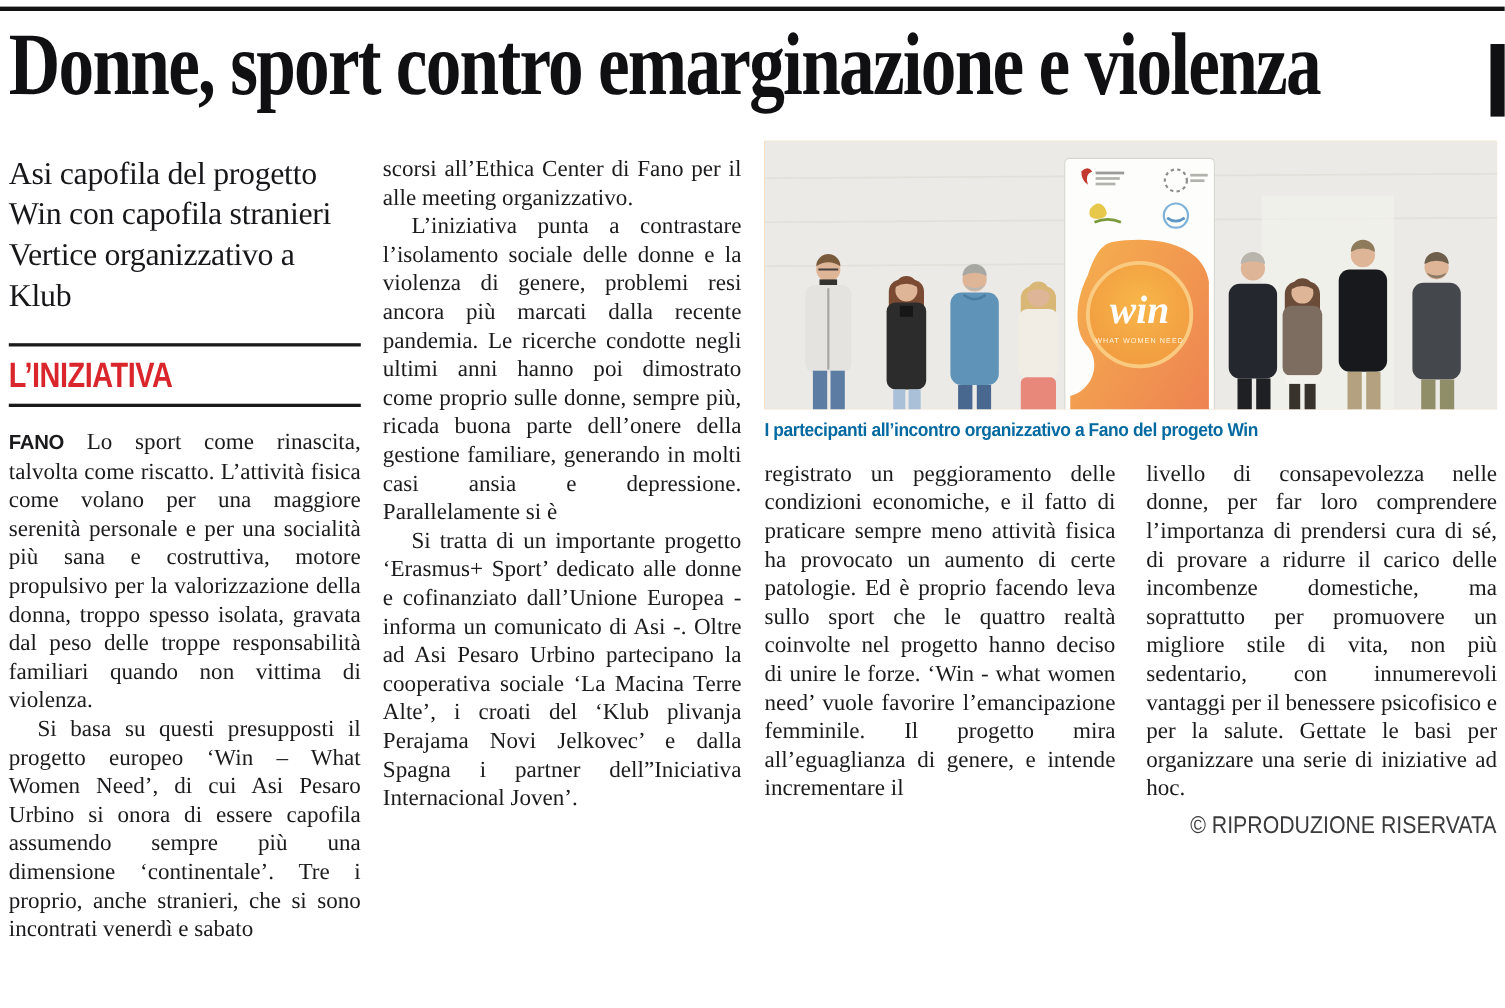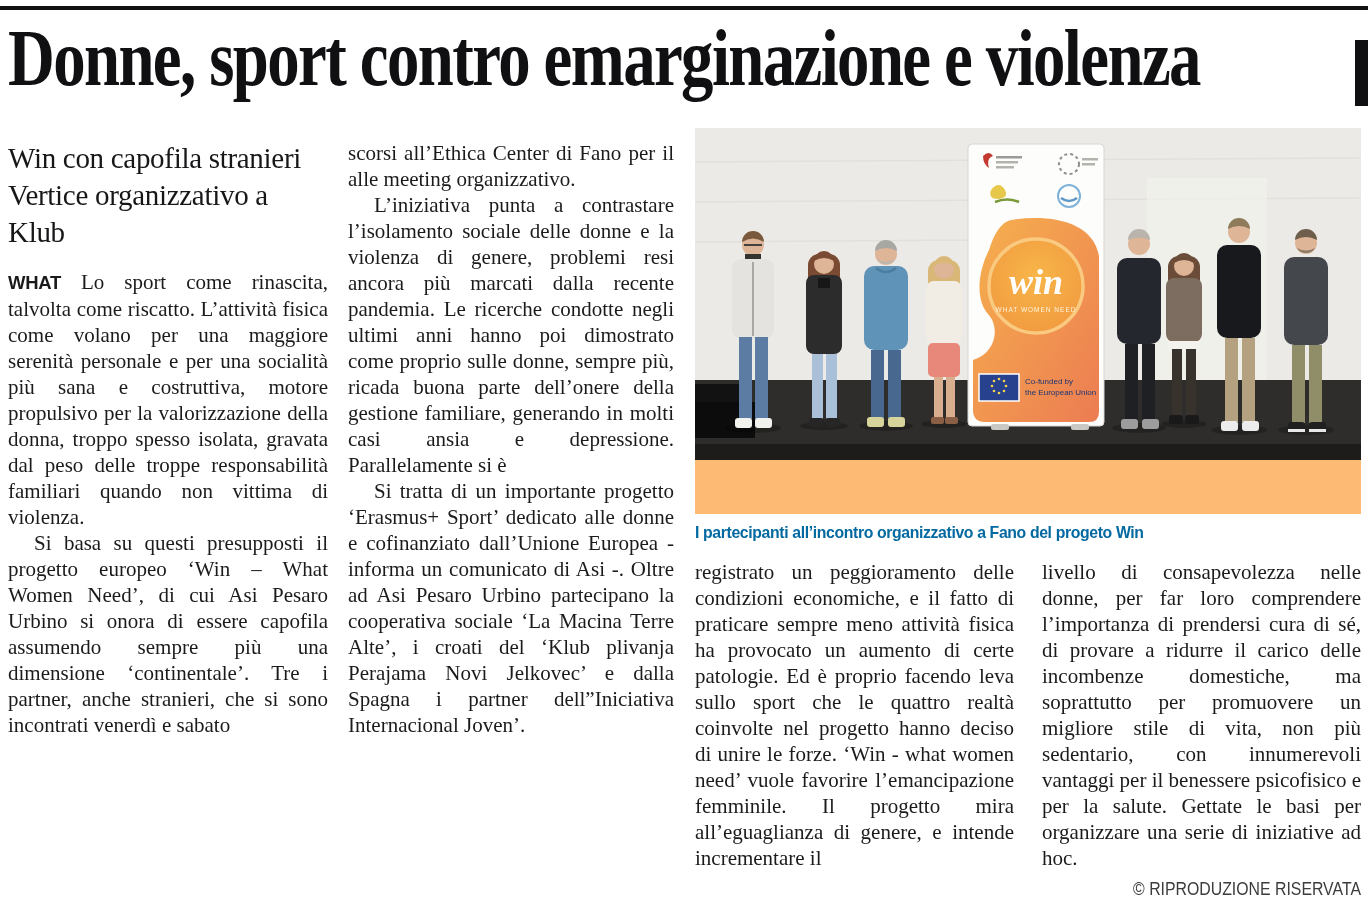--- a/index.html
+++ b/index.html
@@ -33,55 +33,61 @@
   .bodytext{margin-top:18px;font-size:21px;line-height:26px;text-align:justify;hyphens:auto;}
   .bodytext p{margin:0;}
   .bodytext p.ind{text-indent:26px;}
   .lead{
     font-family:"Liberation Sans","DejaVu Sans",sans-serif;font-weight:700;
     font-size:18.5px;letter-spacing:-0.3px;
   }
   .col2 .bodytext{margin-top:0;}
 
   .photo-block{position:absolute;left:695px;top:128px;width:666px;}
-  .photo-frame{width:666px;height:386px;overflow:hidden;background:#fdba74;}
+  .photo-frame{width:666px;height:244px;overflow:hidden;background:#fdba74;}
   .caption{
     margin-top:9px;white-space:nowrap;
     font-family:"Liberation Sans","DejaVu Sans",sans-serif;font-weight:700;
     font-size:17px;letter-spacing:-0.4px;color:#0369a1;
   }
   .caption > span{display:inline-block;transform:scaleX(0.93);transform-origin:left center;}
   .lower-cols{display:flex;gap:28px;margin-top:16px;}
   .lc{width:321px;}
   .lc .bodytext{margin-top:0;}
   .copyright{
     margin-top:8px;text-align:right;
     font-family:"Liberation Sans","DejaVu Sans",sans-serif;
-    font-size:18px;color:#3b3b3d;letter-spacing:0;
+    font-size:22px;color:#3b3b3d;letter-spacing:0;
   }
   .copyright > span{display:inline-block;transform:scaleX(0.88);transform-origin:right center;}
 </style>
 </head>
 <body>
 
 <div class="rule-top"></div>
 
 <div class="headline-wrap">
   <span class="headline-text">Donne, sport contro emarginazione e violenza</span>
 </div>
 <div class="headline-stub"></div>
 
 <div class="col col1">
   <div class="subhead">
+    <div>Asi capofila del progetto</div>
     <div>Win con capofila stranieri</div>
     <div>Vertice organizzativo a Klub</div>
   </div>
+  <div class="kicker-block">
+    <div class="rule"></div>
+    <span class="kicker" style="color:#d9252b;">L’INIZIATIVA</span>
+    <div class="rule"></div>
+  </div>
   <div class="bodytext">
-    <p><span class="lead">WHAT</span> <span>Lo sport come rinascita, talvolta come riscatto. L’attività fisica come volano per una maggiore serenità personale e per una socialità più sana e costruttiva, motore propulsivo per la valorizzazione della donna, troppo spesso isolata, gravata dal peso delle troppe responsabilità familiari quando non vittima di violenza.</span></p>
-    <p class="ind">Si basa su questi presupposti il progetto europeo ‘Win – What Women Need’, di cui Asi Pesaro Urbino si onora di essere capofila assumendo sempre più una dimensione ‘continentale’. Tre i partner, anche stranieri, che si sono incontrati venerdì e sabato</p>
+    <p><span class="lead">FANO</span> <span>Lo sport come rinascita, talvolta come riscatto. L’attività fisica come volano per una maggiore serenità personale e per una socialità più sana e costruttiva, motore propulsivo per la valorizzazione della donna, troppo spesso isolata, gravata dal peso delle troppe responsabilità familiari quando non vittima di violenza.</span></p>
+    <p class="ind">Si basa su questi presupposti il progetto europeo ‘Win – What Women Need’, di cui Asi Pesaro Urbino si onora di essere capofila assumendo sempre più una dimensione ‘continentale’. Tre i proprio, anche stranieri, che si sono incontrati venerdì e sabato</p>
   </div>
 </div>
 
 <div class="col col2">
   <div class="bodytext">
     <p>scorsi all’Ethica Center di Fano per il alle meeting organizzativo.</p>
     <p class="ind">L’iniziativa punta a contrastare l’isolamento sociale delle donne e la violenza di genere, problemi resi ancora più marcati dalla recente pandemia. Le ricerche condotte negli ultimi anni hanno poi dimostrato come proprio sulle donne, sempre più, ricada buona parte dell’onere della gestione familiare, generando in molti casi ansia e depressione. Parallelamente si è</p>
     <p class="ind">Si tratta di un importante progetto ‘Erasmus+ Sport’ dedicato alle donne e cofinanziato dall’Unione Europea - informa un comunicato di Asi -. Oltre ad Asi Pesaro Urbino partecipano la cooperativa sociale ‘La Macina Terre Alte’, i croati del ‘Klub plivanja Perajama Novi Jelkovec’ e dalla Spagna i partner dell”Iniciativa Internacional Joven’.</p>
   </div>
 </div>

